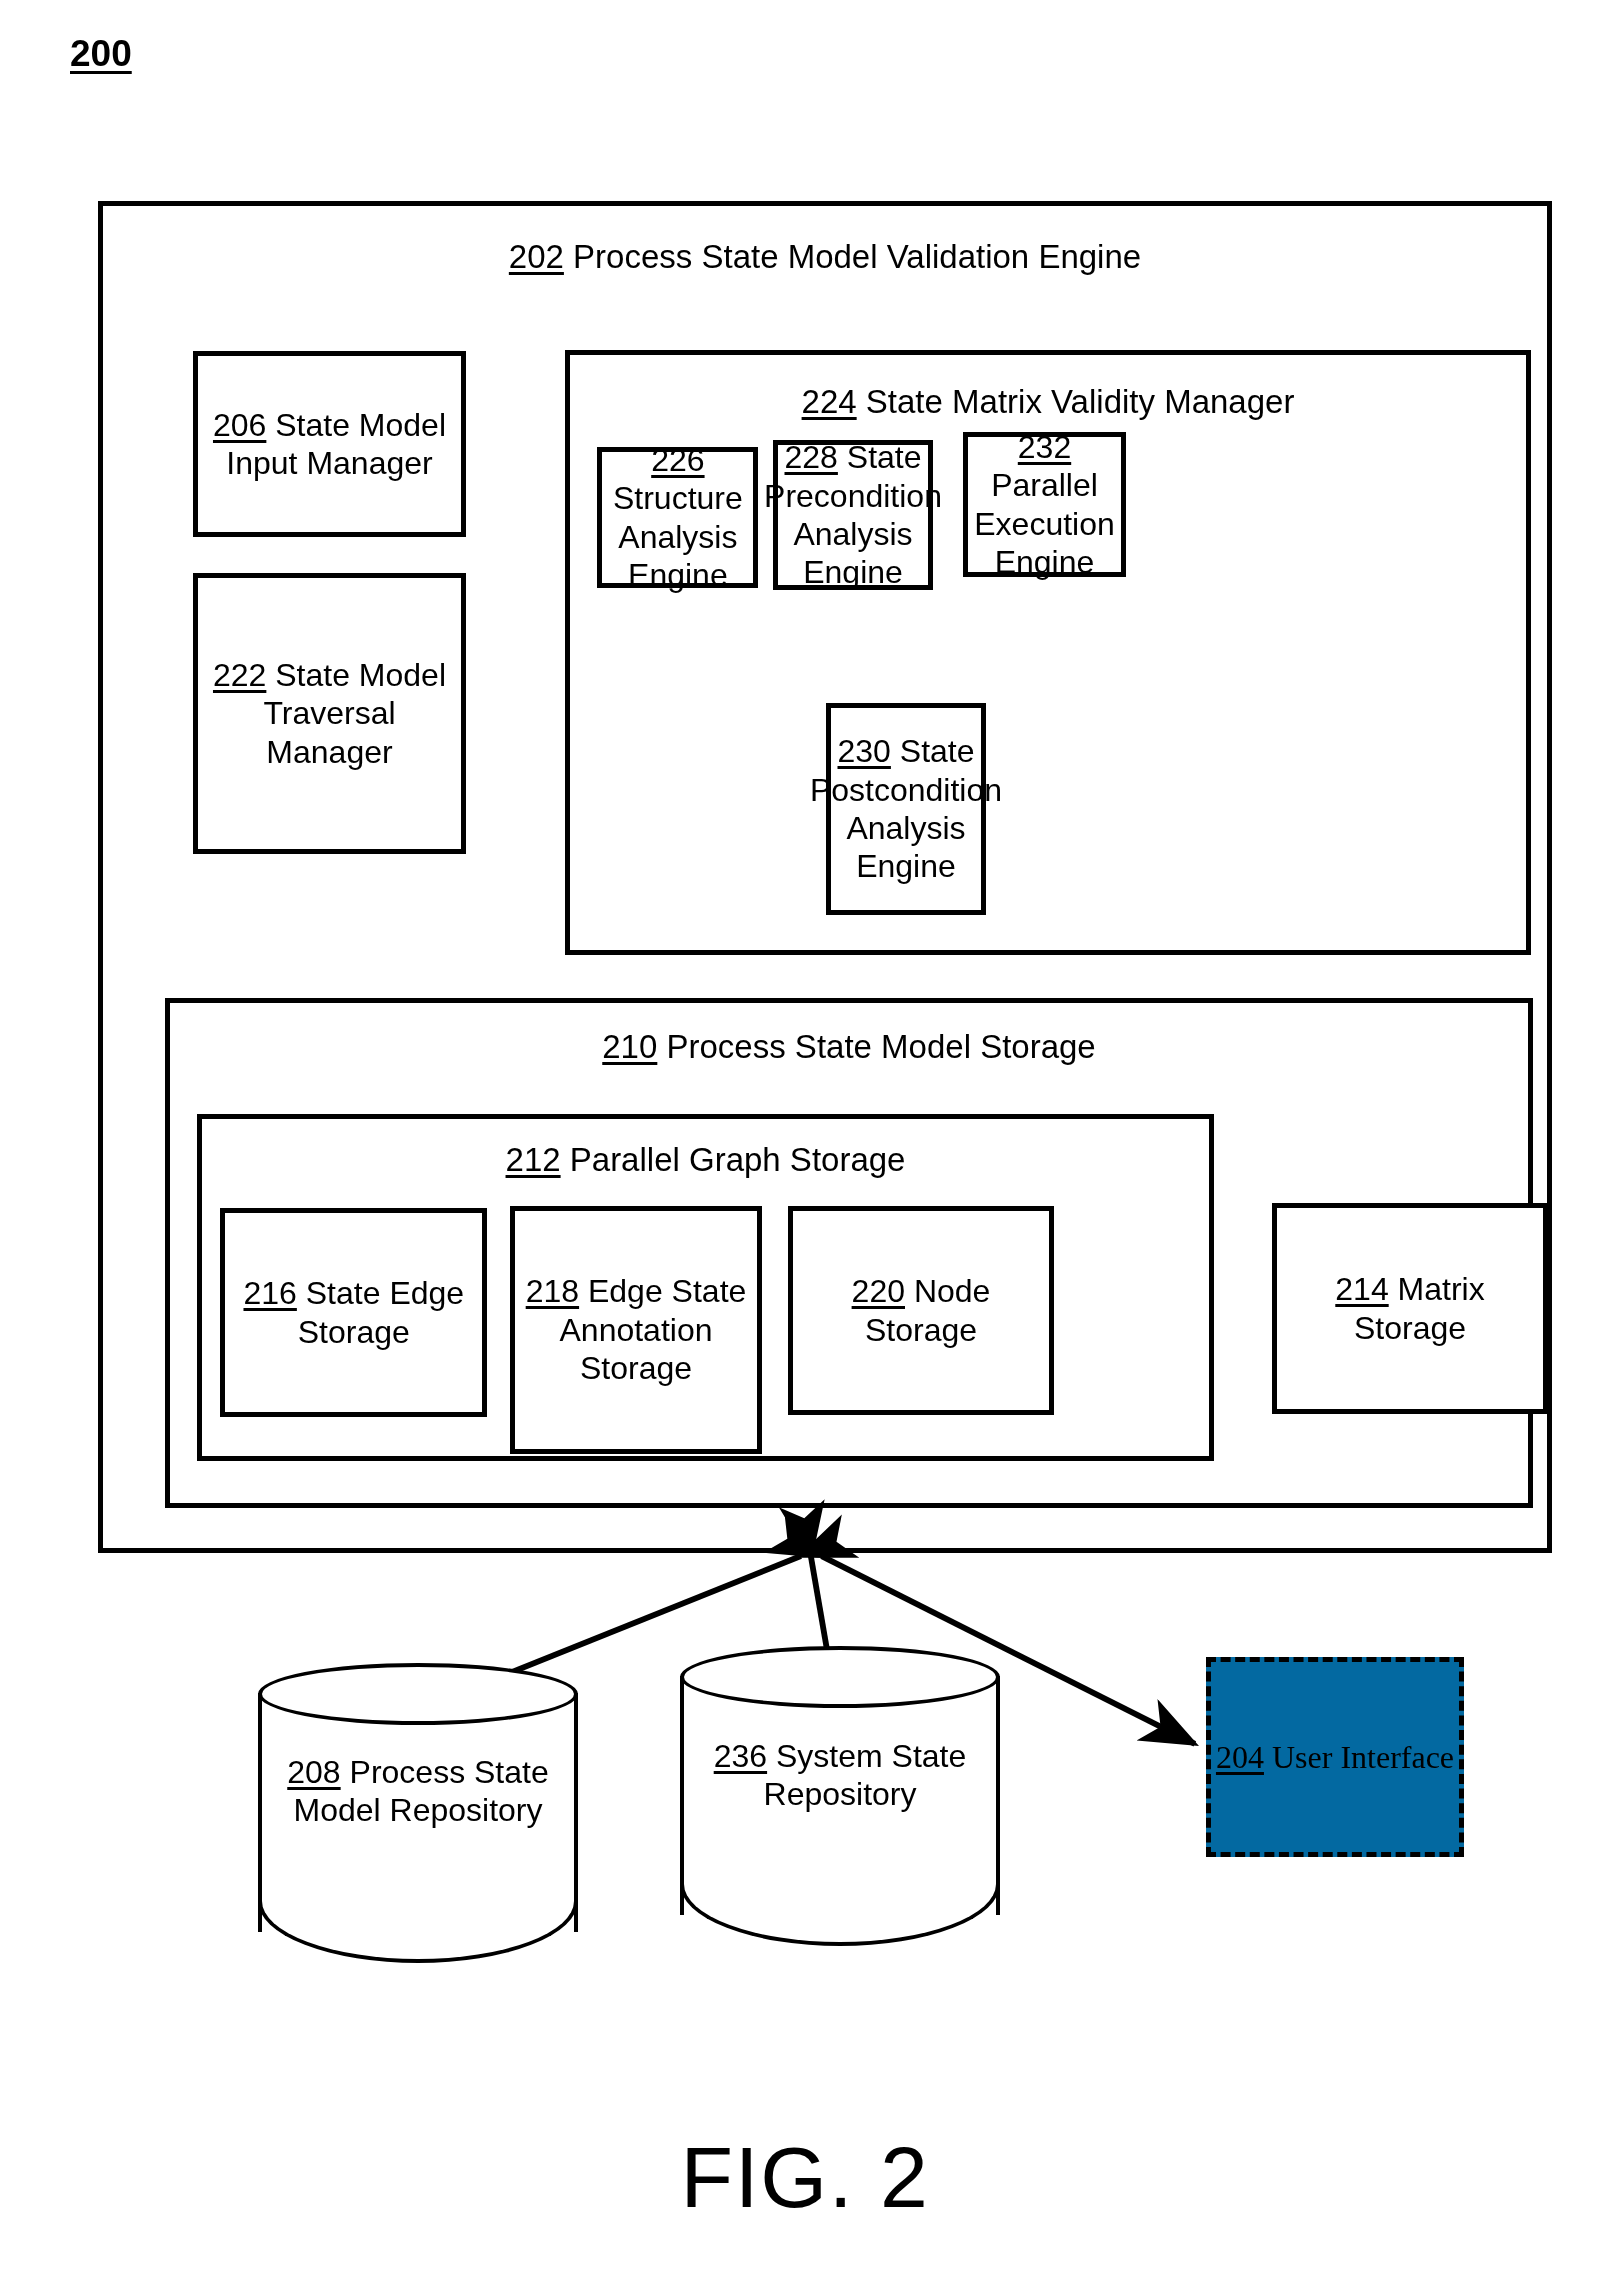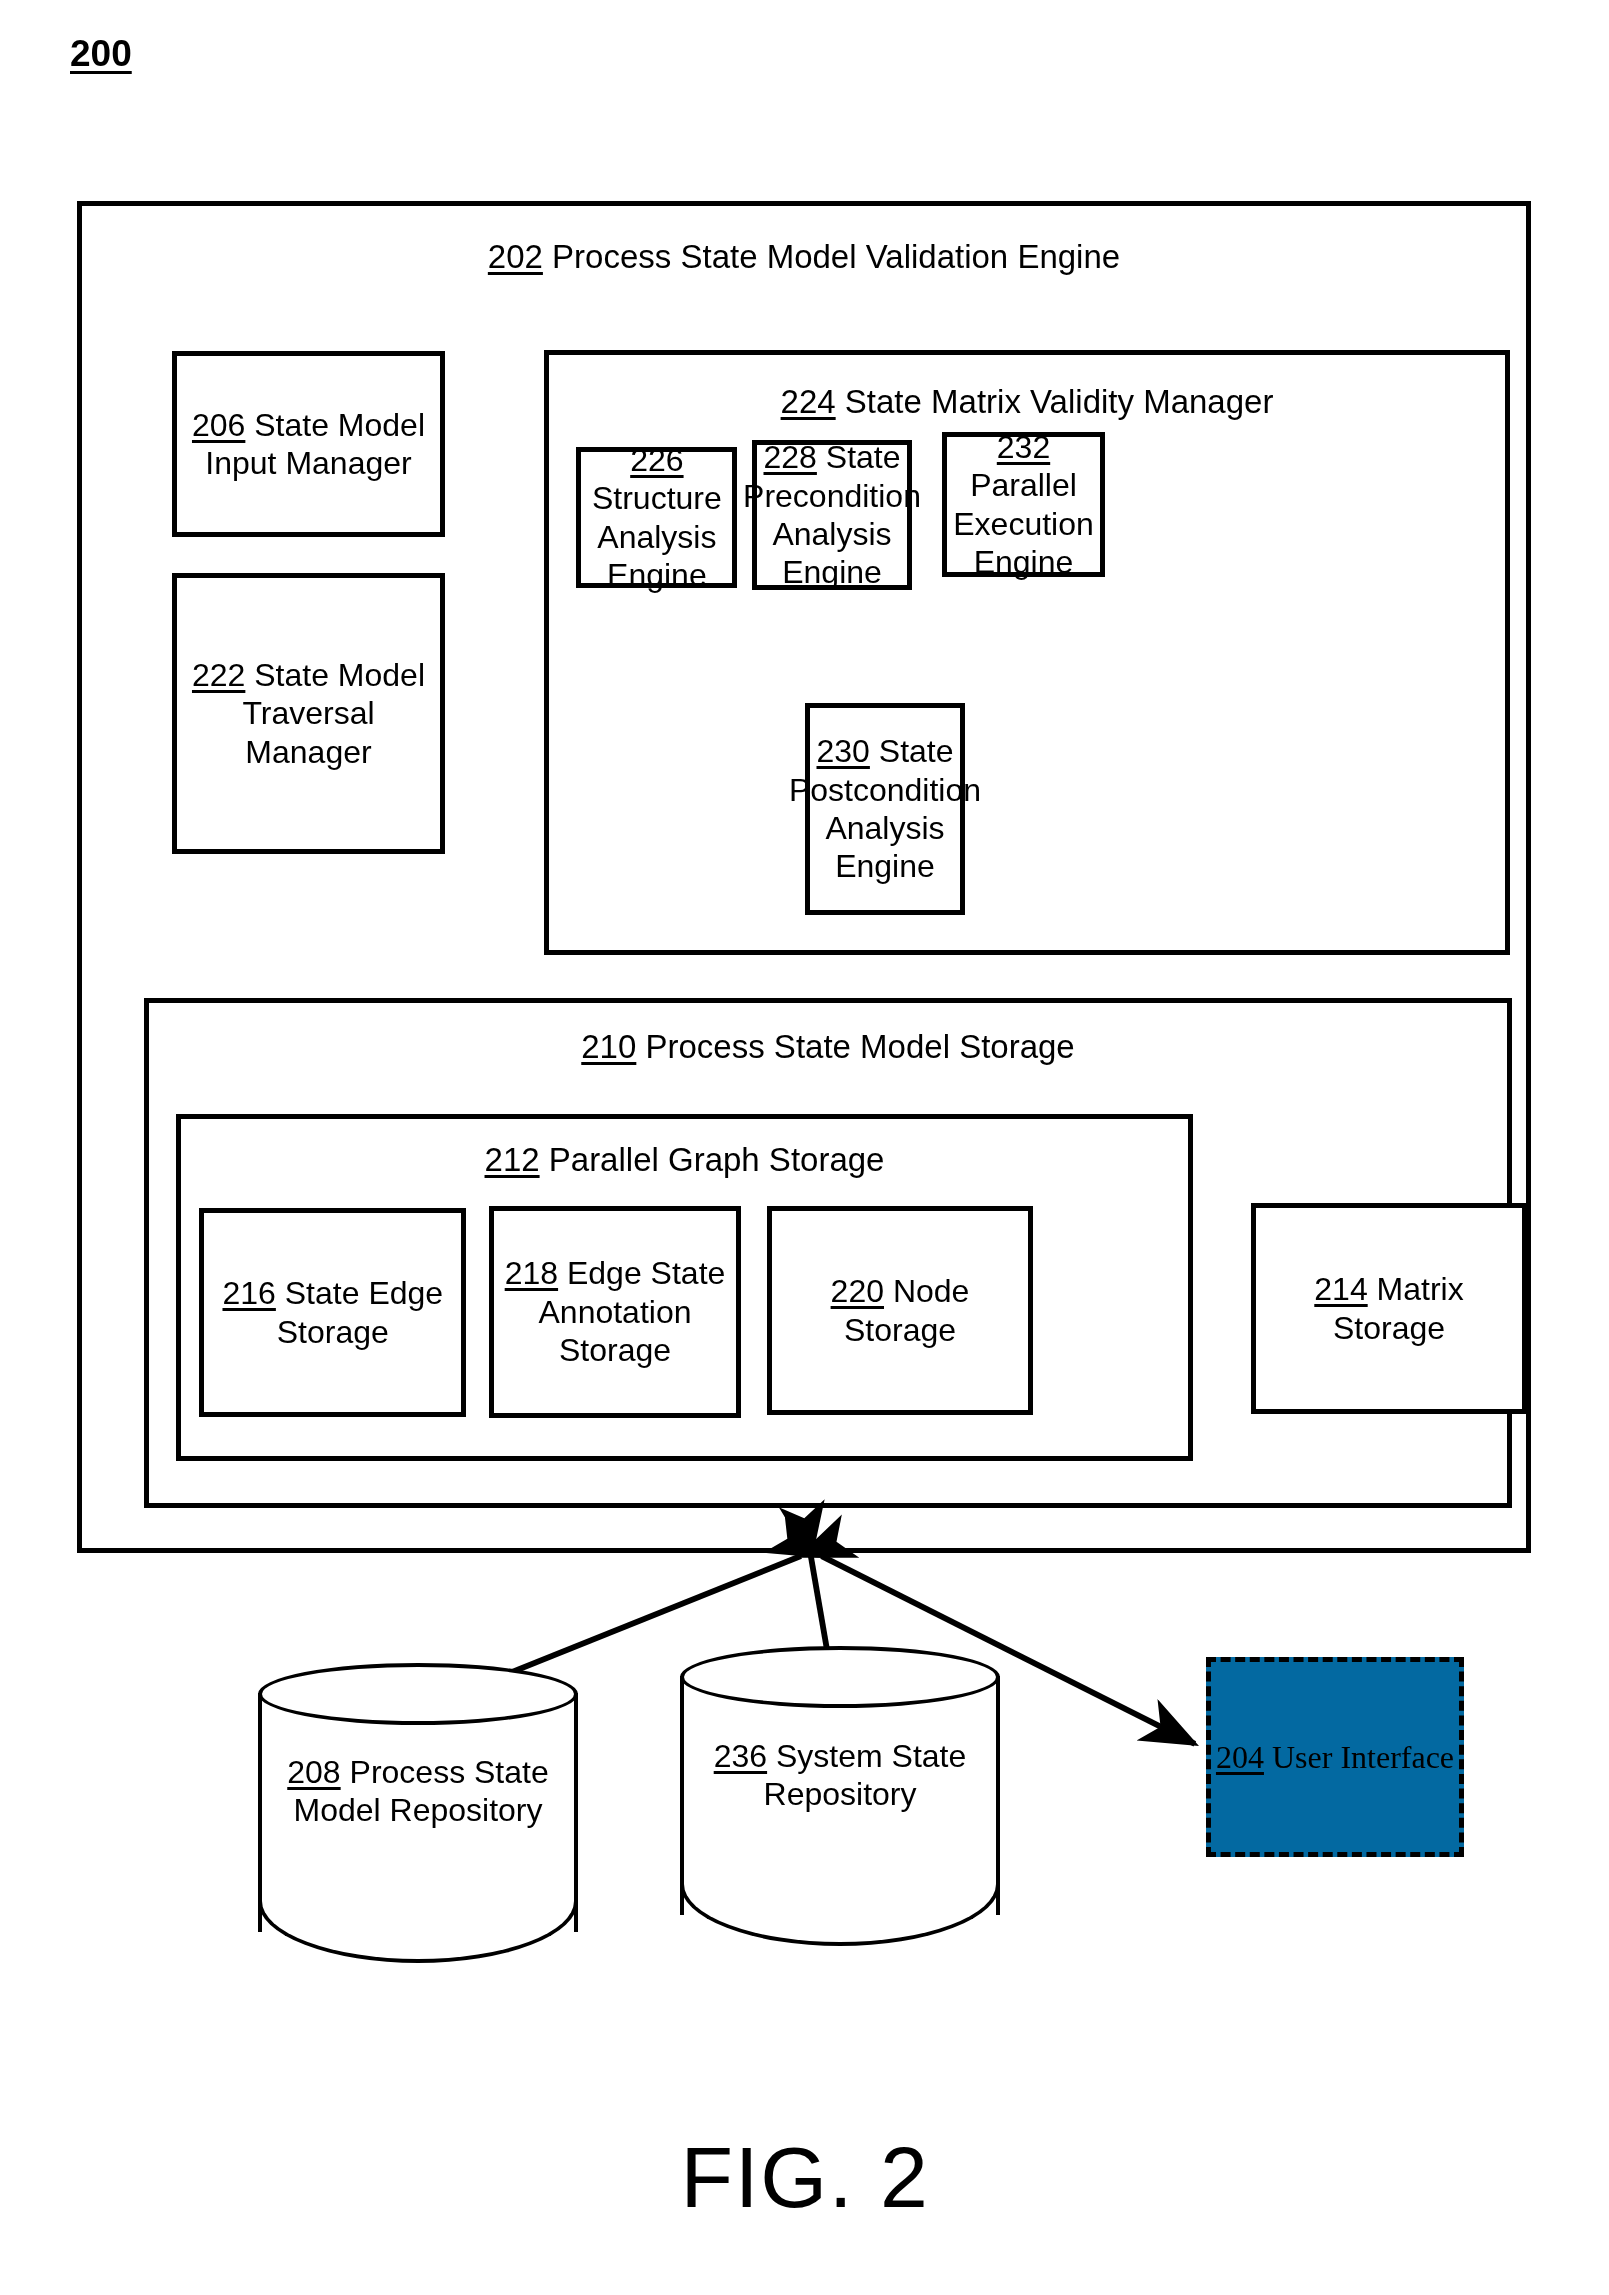--- a/index.html
+++ b/index.html
@@ -150,21 +150,21 @@
     letter-spacing: 1.7px;
   }
 </style>
 </head>
 <body>
 
 <div id="figure-root">
 
   <div id="fig-number">200</div>
 
-  <div class="box" style="left:77px; top:201px; width:1454px; height:1352px;padding-left:8px;">
+  <div class="box" style="left:98px; top:201px; width:1454px; height:1352px;padding-left:8px;">
 
     <div class="box-title" style="top:32px;">
       <span class="ref">202</span>
       <span>Process State Model Validation Engine</span>
     </div>
 
     <div class="leaf" style="left:90px; top:145px; width:273px; height:186px;">
       <div class="label">
         <span class="ref">206</span>
         <span>State Model Input Manager</span>
@@ -229,21 +229,21 @@
           <span>Parallel Graph Storage</span>
         </div>
 
         <div class="leaf" style="left:18.3px; top:89px; width:267px; height:209px;">
           <div class="label">
             <span class="ref">216</span>
             <span>State Edge Storage</span>
           </div>
         </div>
 
-        <div class="leaf" style="left:308px; top:87px; width:252px; height:212px;">
+        <div class="leaf" style="left:308px; top:87px; width:252px; height:248px;">
           <div class="label">
             <span class="ref">218</span>
             <span>Edge State Annotation Storage</span>
           </div>
         </div>
 
         <div class="leaf" style="left:586px; top:87px; width:266px; height:209px;">
           <div class="label">
             <span class="ref">220</span>
             <span>Node Storage</span>

